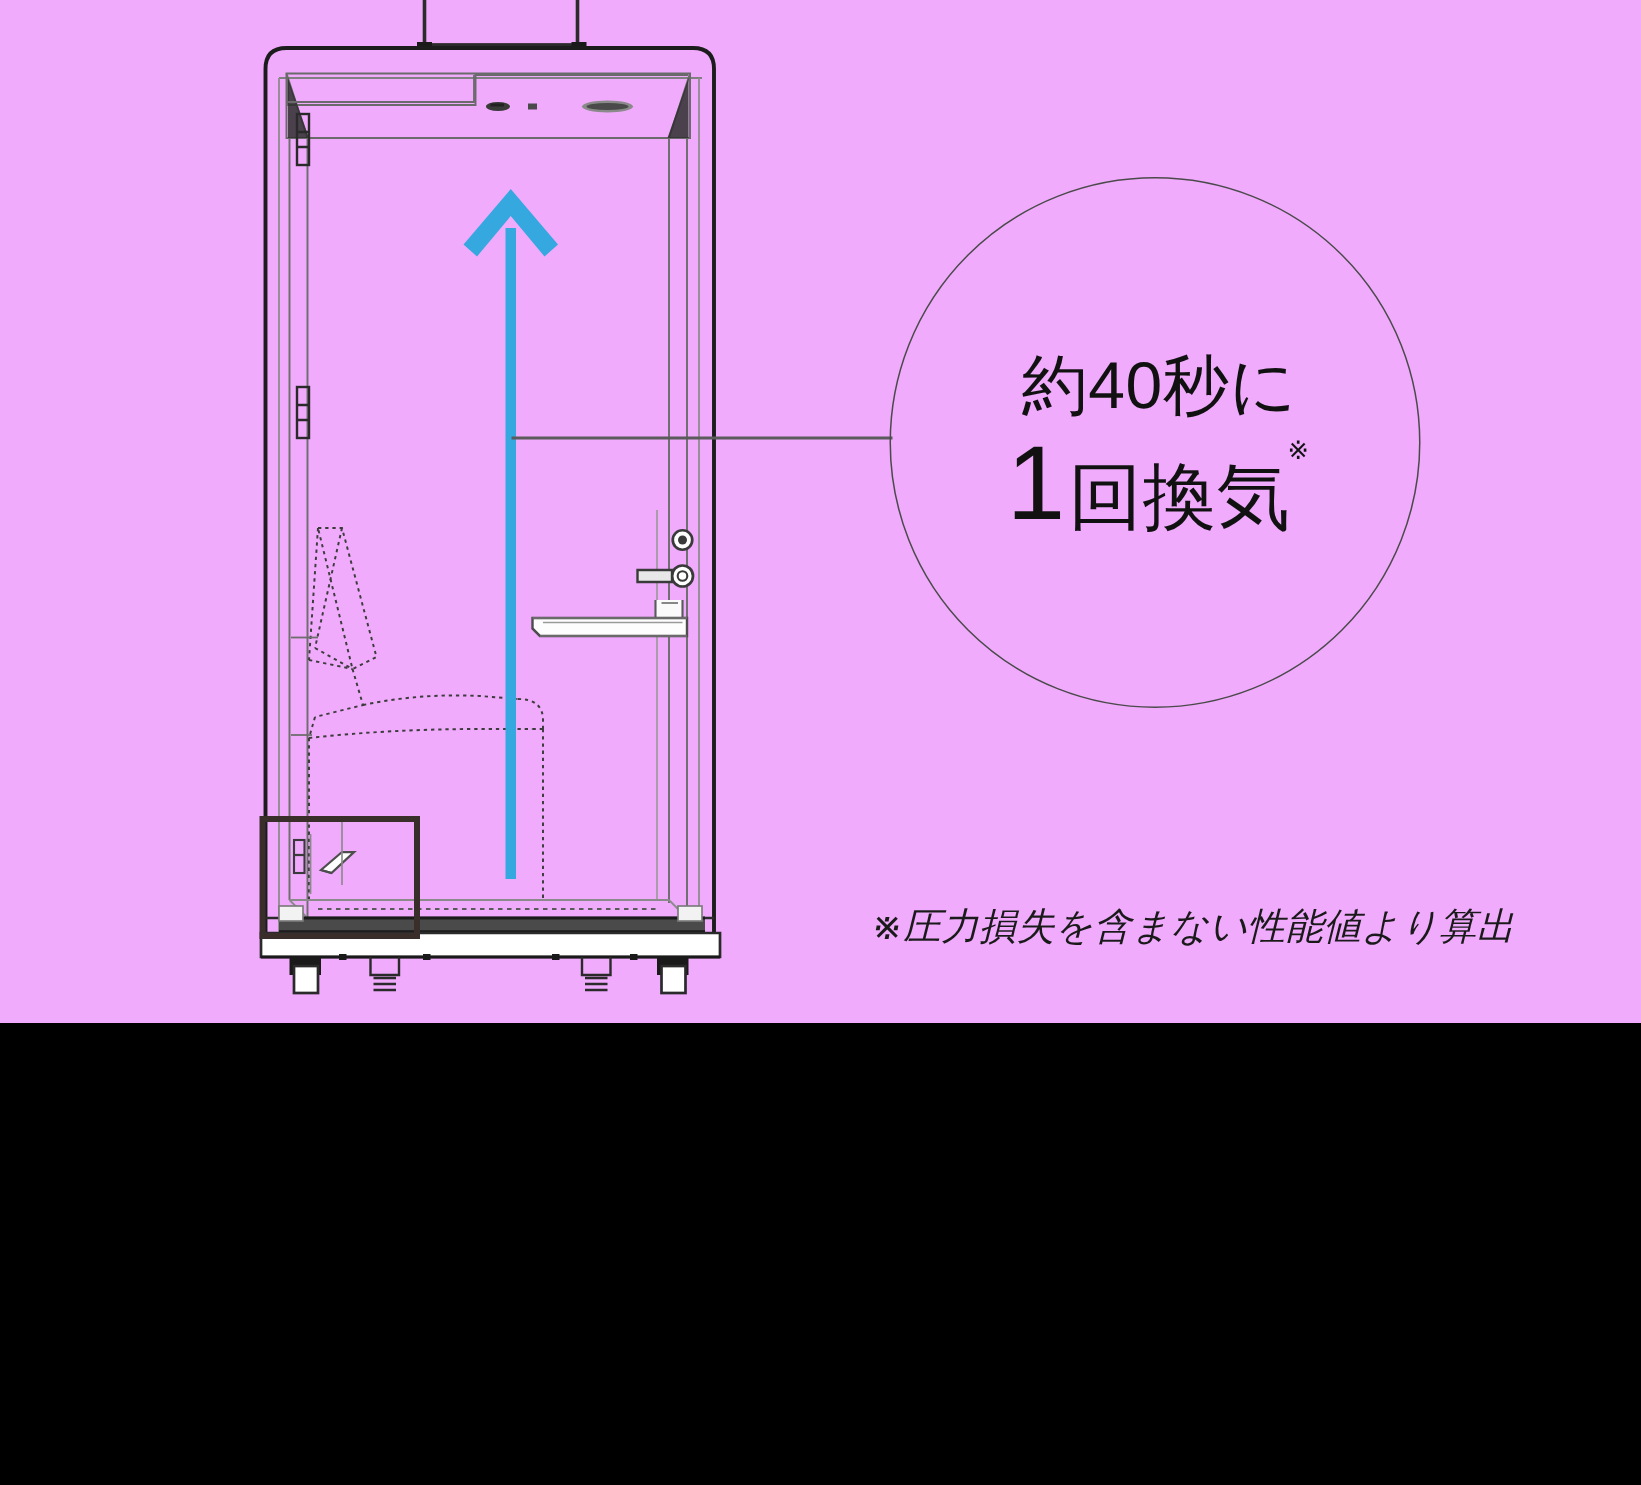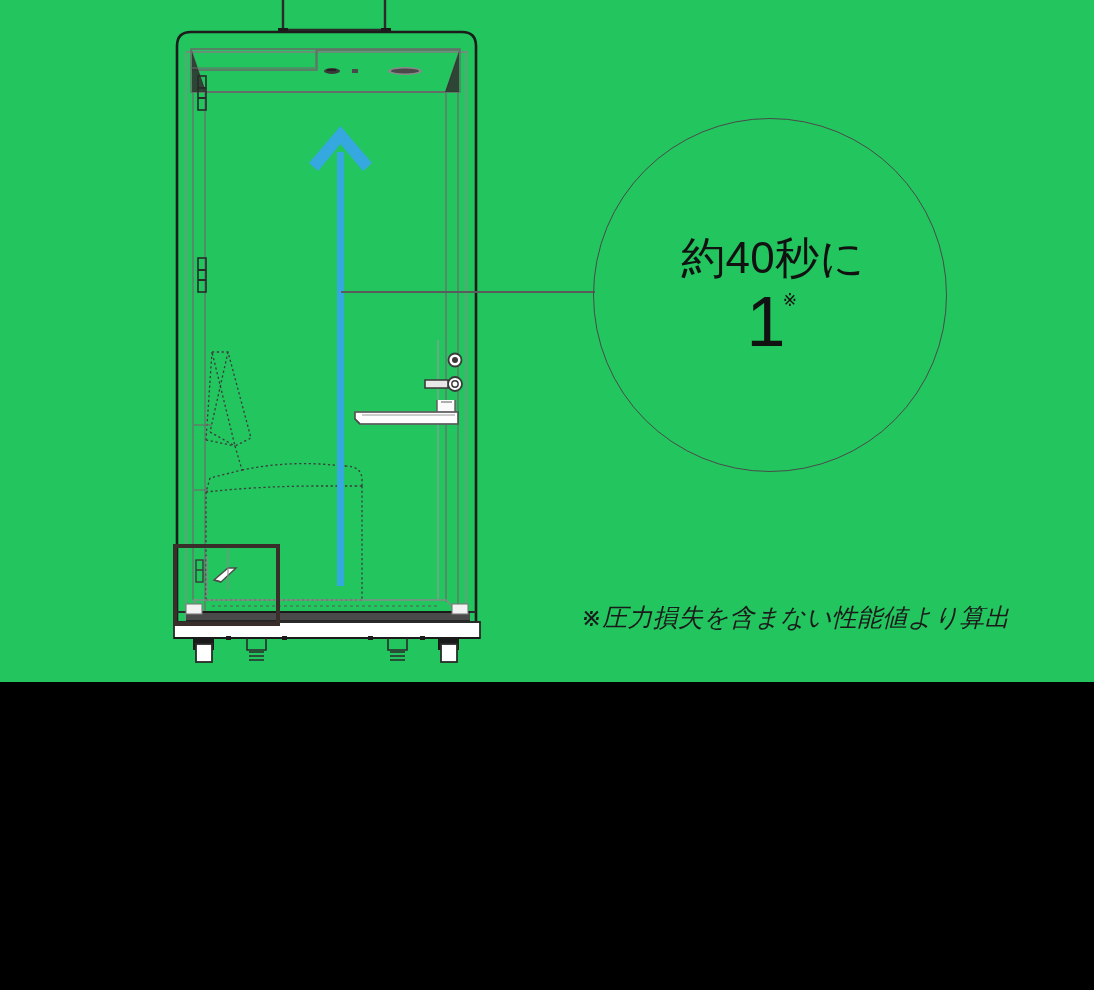--- a/index.html
+++ b/index.html
@@ -7,21 +7,21 @@
     padding: 0;
     background: #ffffff;
   }
   body {
     font-family: "Liberation Sans", "DejaVu Sans", sans-serif;
   }
   #page {
     position: relative;
     width: 1094px;
     height: 990px;
-    background: #22c55e;
+    background: #f0abfc;
     overflow: hidden;
   }
   
   #footer-band {
     position: absolute;
     left: 0;
     top: 682px;
     width: 1094px;
     height: 308px;
     background: #000000;
@@ -278,20 +278,21 @@
     </svg>
   </div>
 
   <div id="leader-line"></div>
 
   <div id="callout-circle"></div>
   <div id="callout-text">
     <div class="callout-line1">約40秒に</div>
     <div class="callout-line2">
       <span class="callout-big-number">1</span>
+      <span class="callout-line2-text">回換気</span>
       <span class="callout-asterisk">※</span>
     </div>
   </div>
 
   <div id="footnote">※圧力損失を含まない性能値より算出</div>
 
   <div id="footer-band"></div>
 
 </div>
 

